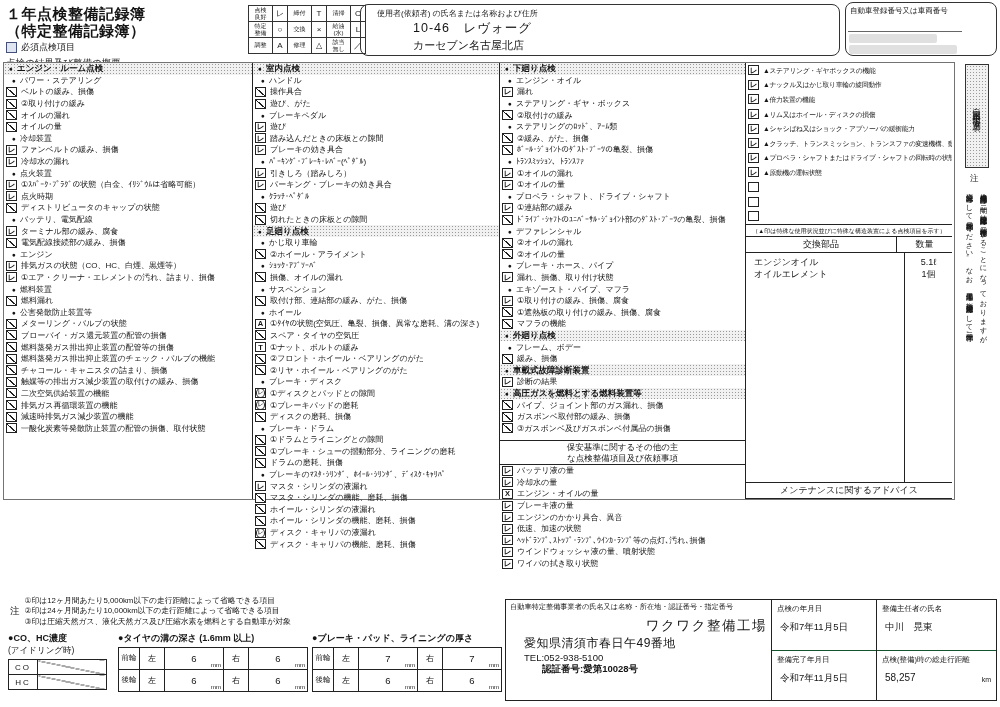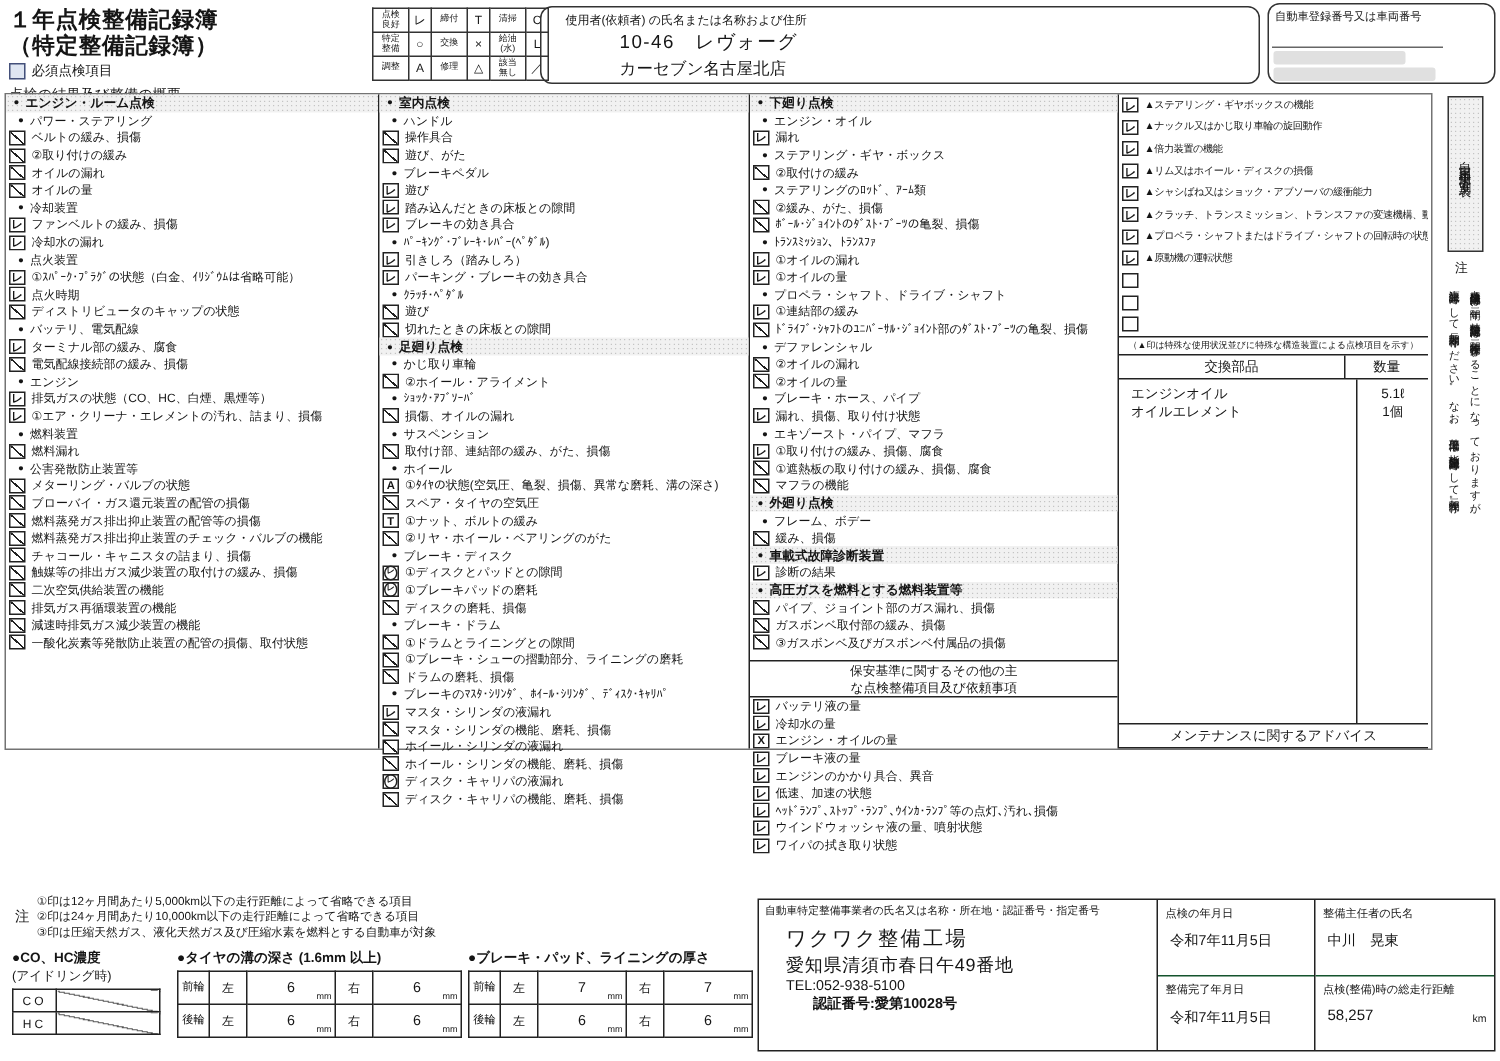--- a/index.html
+++ b/index.html
@@ -76,21 +76,21 @@
   .axle{width:16px;height:21px;font-size:7.5px;line-height:8.5px;word-break:break-all;padding:0 2px;}
   .side{width:22px;font-size:8px;}
   .val{width:56px;position:relative;font-size:9.5px;}
   .tu{position:absolute;right:2px;bottom:1px;font-size:6px;}
   .tire{position:absolute;left:118px;top:632px;}
   .padtbl{position:absolute;left:312px;top:632px;}
   
   .shop{position:absolute;left:505px;top:599px;width:492px;height:102px;border:1.5px solid #222;display:flex;box-sizing:border-box;}
   .shop-left{width:266px;border-right:1px solid #222;padding:2px 4px;box-sizing:border-box;}
   .sl-label{font-size:7.2px;}
-  .sl-name{font-size:13.5px;margin:5px 0 0 14px;letter-spacing:1.5px;}
+  .sl-name{font-size:13.5px;margin:5px 0 0 14px;letter-spacing:1.5px;text-align:right;}
   .sl-addr{font-size:12px;margin-left:14px;letter-spacing:.5px;}
   .sl-tel{font-size:9.5px;margin-left:14px;}
   .sl-cert{font-size:9.5px;margin-left:32px;font-weight:bold;}
   .shop-midcol{width:104px;border-right:1px solid #222;display:flex;flex-direction:column;}
   .shop-rightcol{flex:1;display:flex;flex-direction:column;}
   .scell{flex:1;padding:4px 5px;box-sizing:border-box;}
   .scell.top{border-bottom:1px solid #14532d;}
   .cell-label{font-size:7.5px;}
   .cell-value{font-size:9.5px;margin:7px 0 0 3px;}
   .odo{display:flex;justify-content:space-between;align-items:flex-end;margin-top:7px;}
@@ -385,20 +385,24 @@
         <div class="row itm">
           <span class="mk slash"></span>
           <span>スペア・タイヤの空気圧</span>
         </div>
         <div class="row itm">
           <span class="mk">T</span>
           <span>①ナット、ボルトの緩み</span>
         </div>
         <div class="row itm">
           <span class="mk slash"></span>
+          <span>②フロント・ホイール・ベアリングのがた</span>
+        </div>
+        <div class="row itm">
+          <span class="mk slash"></span>
           <span>②リヤ・ホイール・ベアリングのがた</span>
         </div>
         <div class="row grp">
           <span class="bul">●</span>
           <span>ブレーキ・ディスク</span>
         </div>
         <div class="row itm">
           <span class="mk">
             <span class="circ">レ</span>
           </span>

